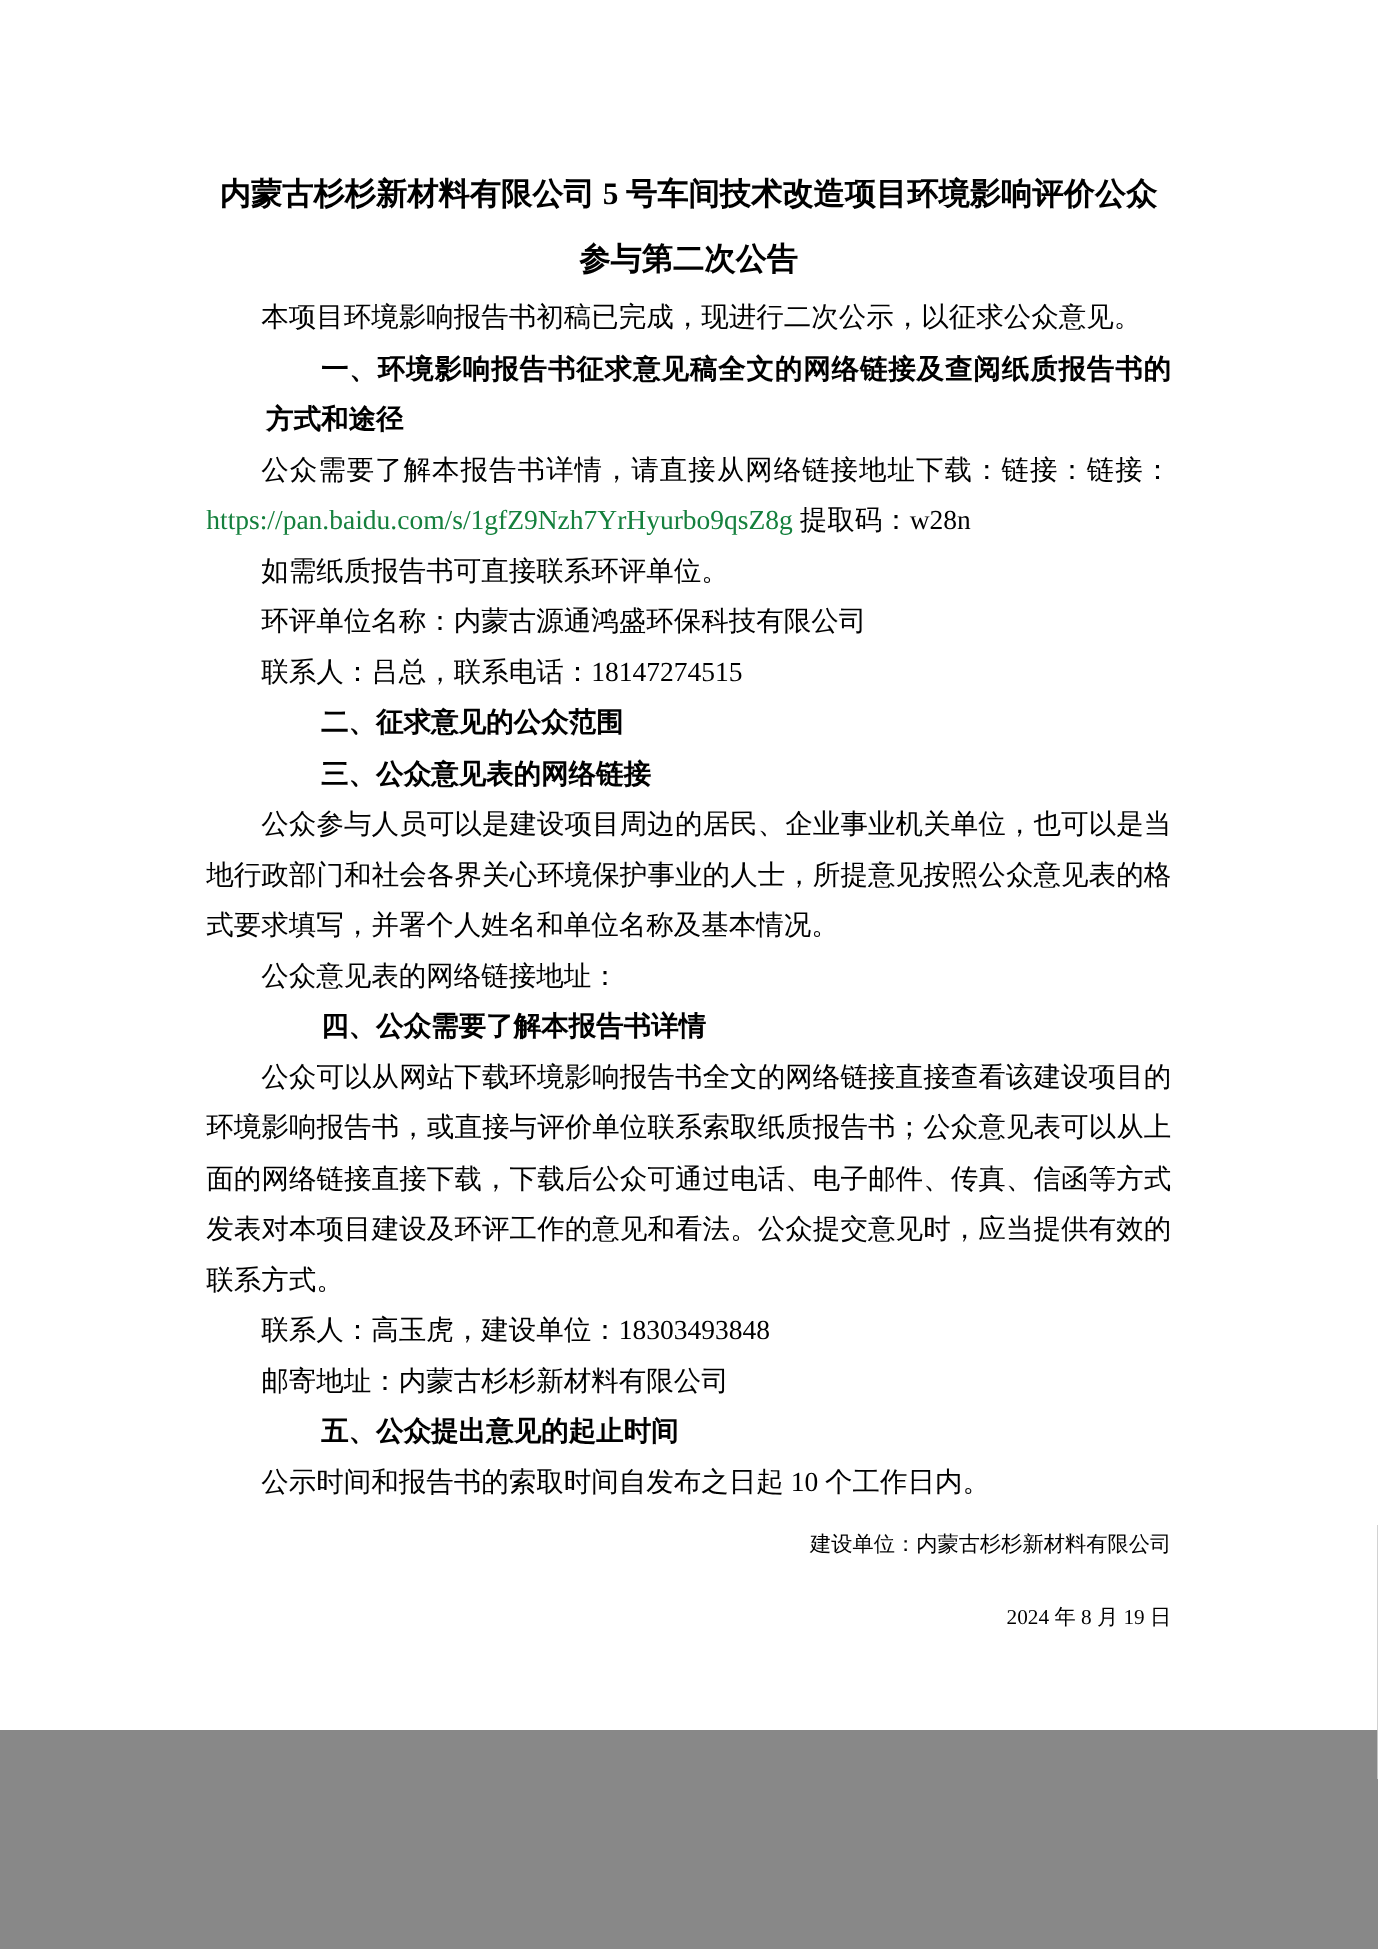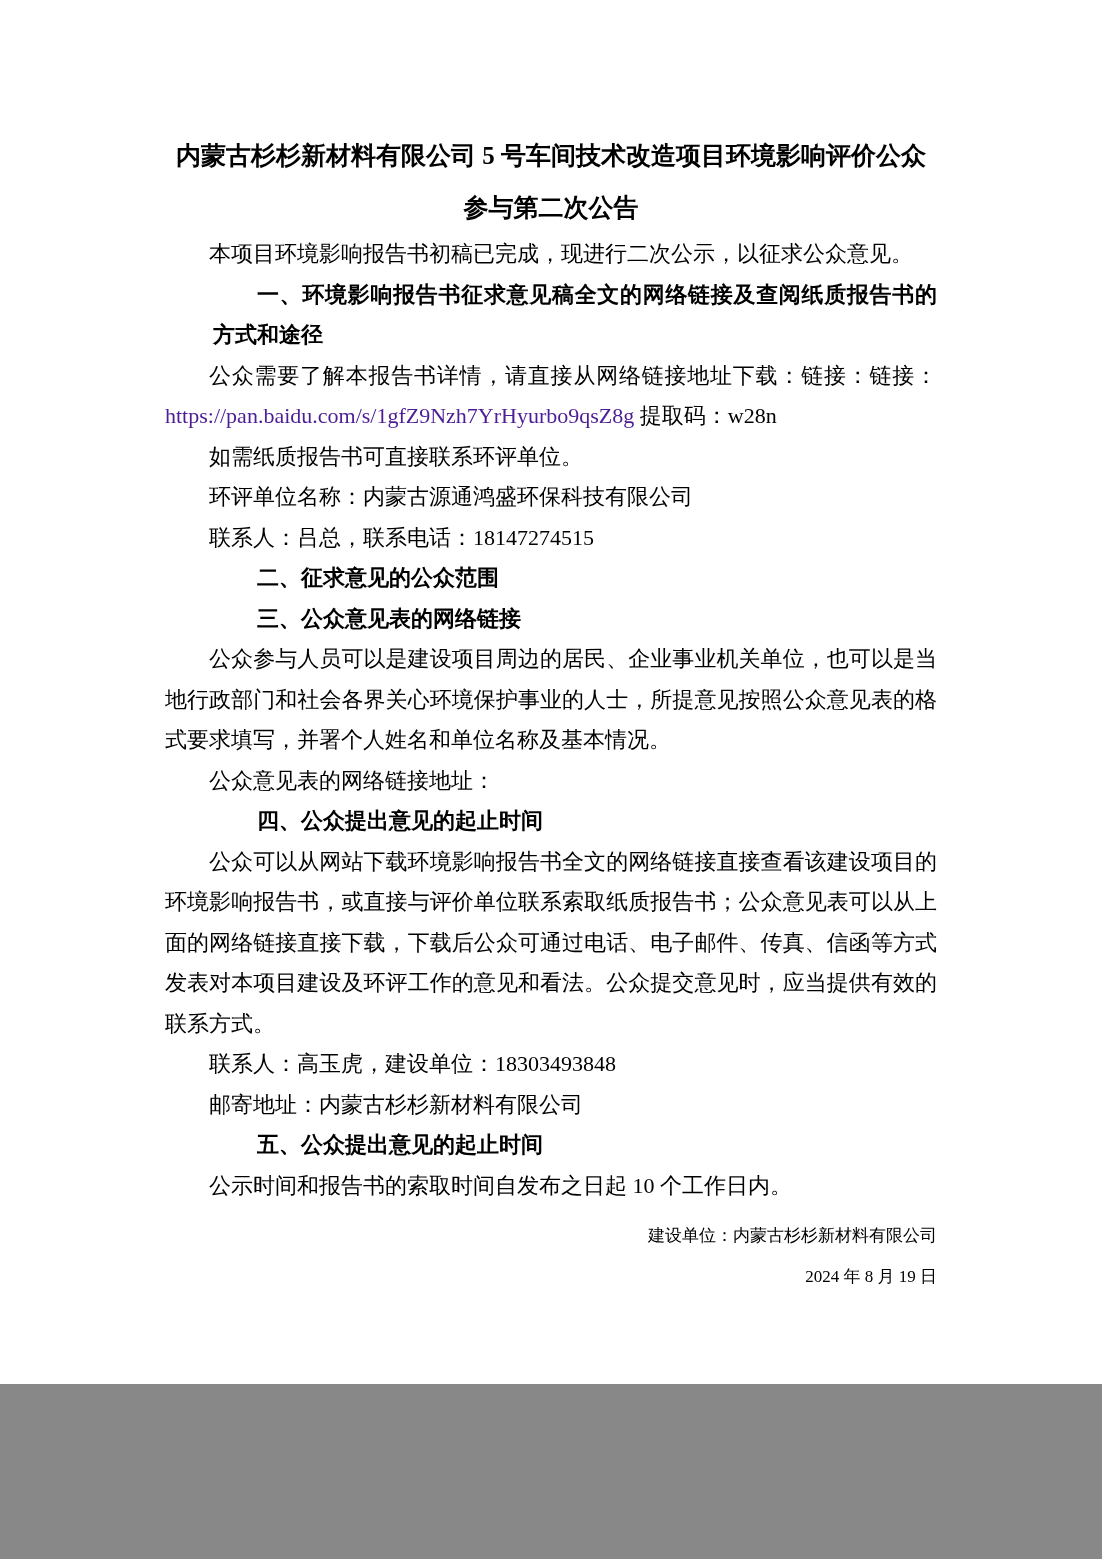--- a/index.html
+++ b/index.html
@@ -39,33 +39,33 @@
     font-family: "Liberation Serif", sans-serif;
   }
   .heading {
     font-weight: bold;
     margin-left: 48px;
   }
   .url-para {
     word-break: break-all;
   }
   .url-text {
-    color: #4c1d95;
+    color: #15803d;
     text-decoration: none;
   }
   .footer-line {
     margin: 0;
     font-size: 17px;
     line-height: 40.5px;
     text-align: right;
     text-indent: 0;
     font-family: "Liberation Serif", sans-serif;
   }
   .footer-unit { margin-top: 10px; }
-  .footer-date { }
+  .footer-date { margin-top: 17px; }
 </style>
 </head>
 <body>
 
 <div class="page">
   <div class="content">
 
     <h1 class="doc-title">内蒙古杉杉新材料有限公司 5 号车间技术改造项目环境影响评价公众参与第二次公告</h1>
 
     <p class="para">本项目环境影响报告书初稿已完成，现进行二次公示，以征求公众意见。</p>
@@ -82,21 +82,21 @@
 
     <p class="para heading">二、征求意见的公众范围</p>
 
     <p class="para heading">三、公众意见表的网络链接</p>
 
     <p class="para">公众参与人员可以是建设项目周边的居民、企业事业机关单位，也可以是当地行政部门和社会各界关心环境保护事业的人士，所提意见按照公众意见表的格式要求填写，并署个人姓名和单位名称及基本情况。</p>
 
     <p class="para">公众意见表的网络链接地址：</p>
 
 
-    <p class="para heading">四、公众提出意见的起止时间</p>
+    <p class="para heading">四、公众需要了解本报告书详情</p>
 
     <p class="para">公众可以从网站下载环境影响报告书全文的网络链接直接查看该建设项目的环境影响报告书，或直接与评价单位联系索取纸质报告书；公众意见表可以从上面的网络链接直接下载，下载后公众可通过电话、电子邮件、传真、信函等方式发表对本项目建设及环评工作的意见和看法。公众提交意见时，应当提供有效的联系方式。</p>
 
     <p class="para"><span>联系人：高玉虎，建设单位：</span><span>18303493848</span></p>
 
     <p class="para">邮寄地址：内蒙古杉杉新材料有限公司</p>
 
     <p class="para heading">五、公众提出意见的起止时间</p>
 
     <p class="para">公示时间和报告书的索取时间自发布之日起 10 个工作日内。</p>

